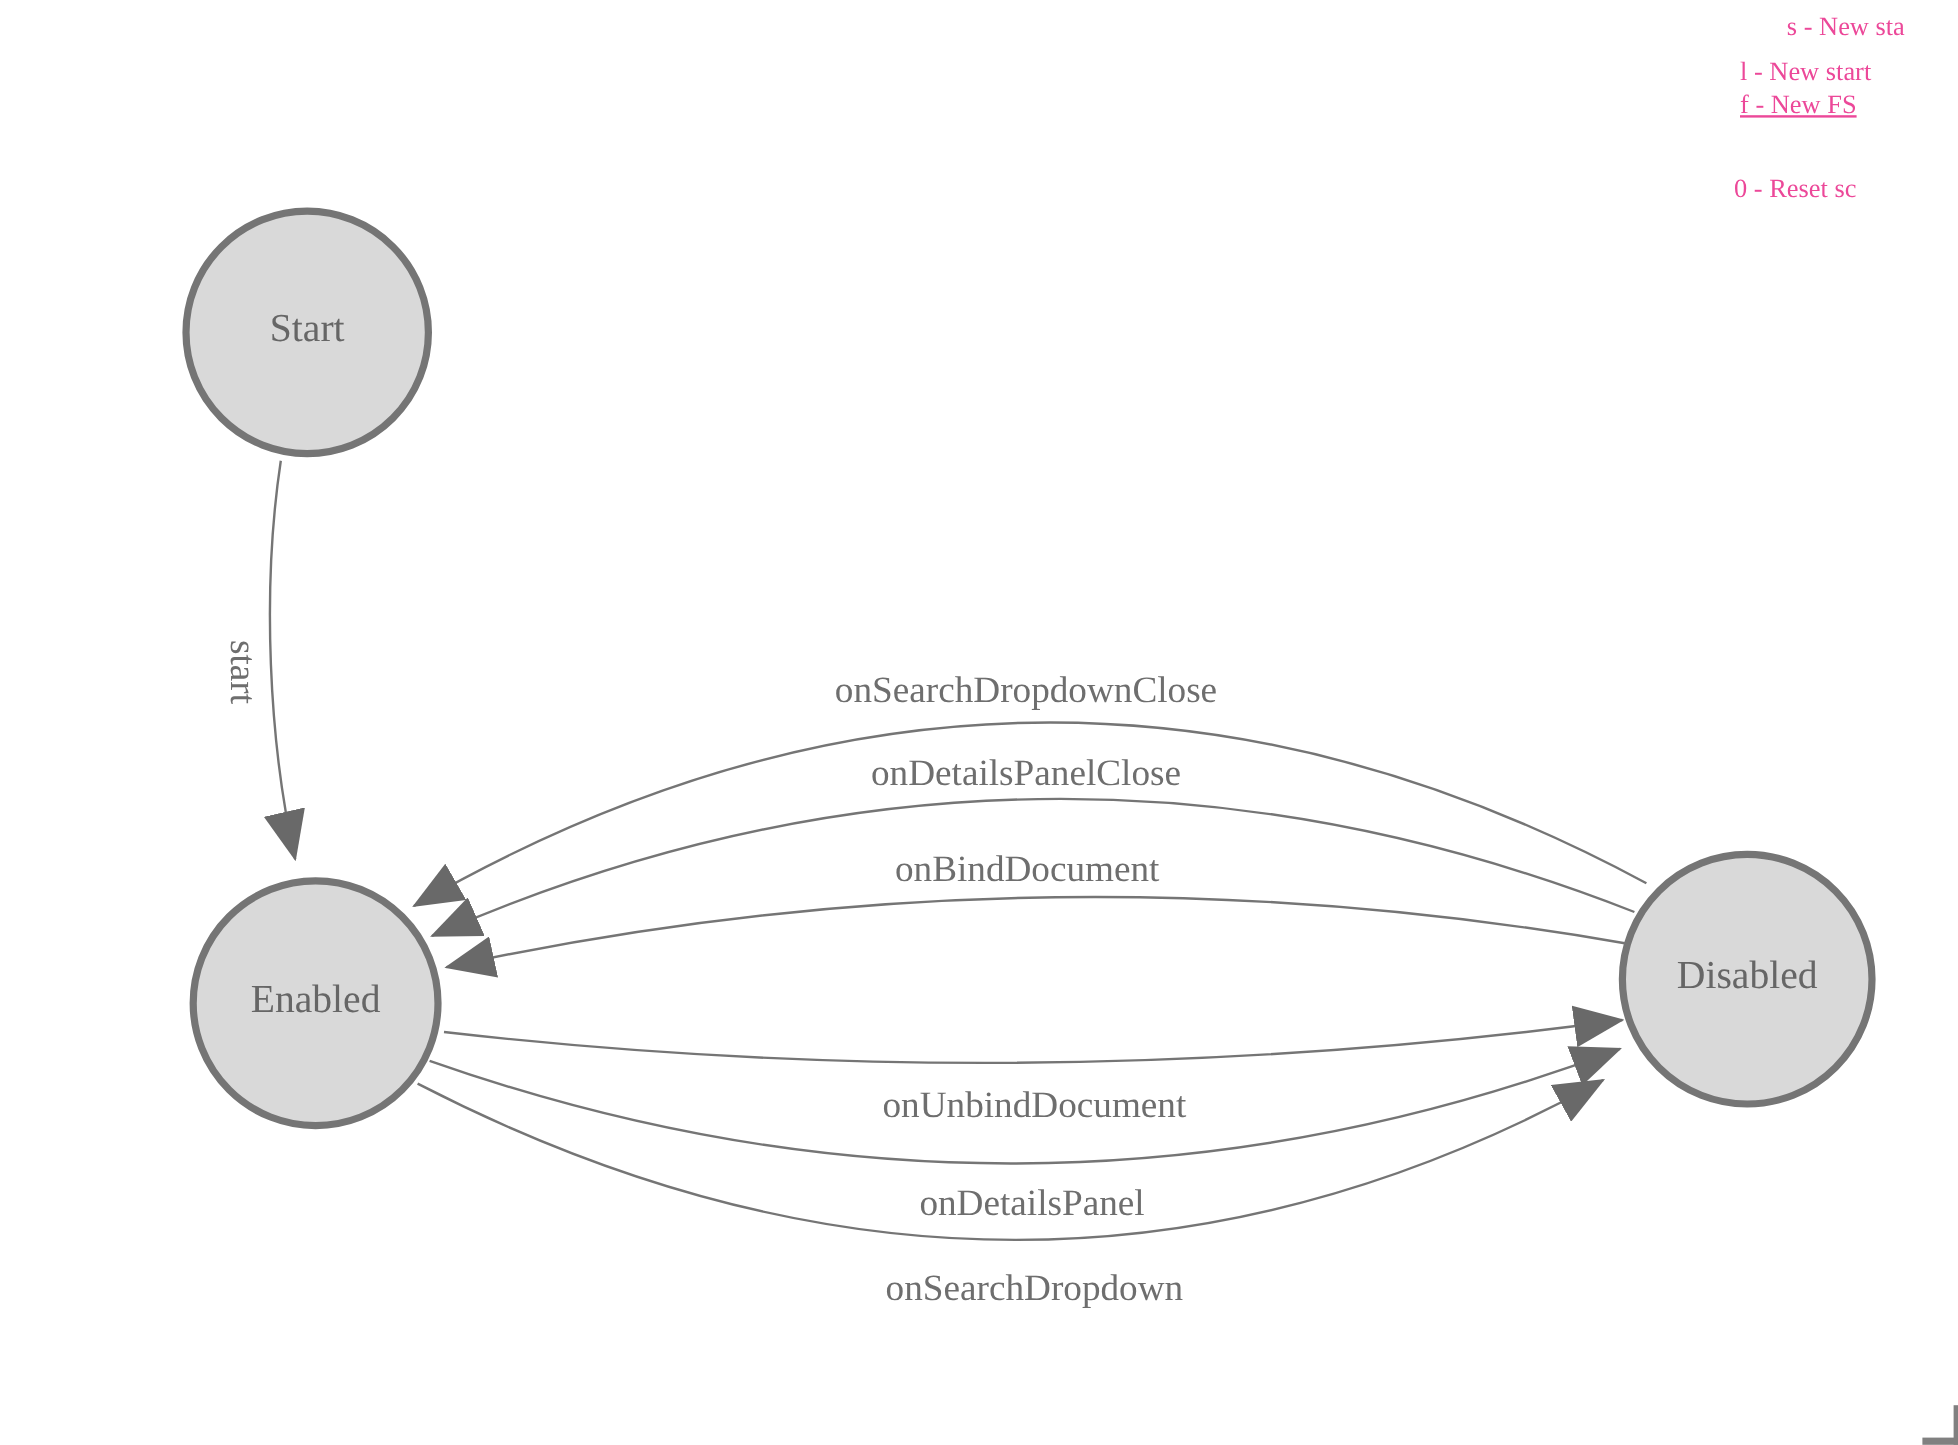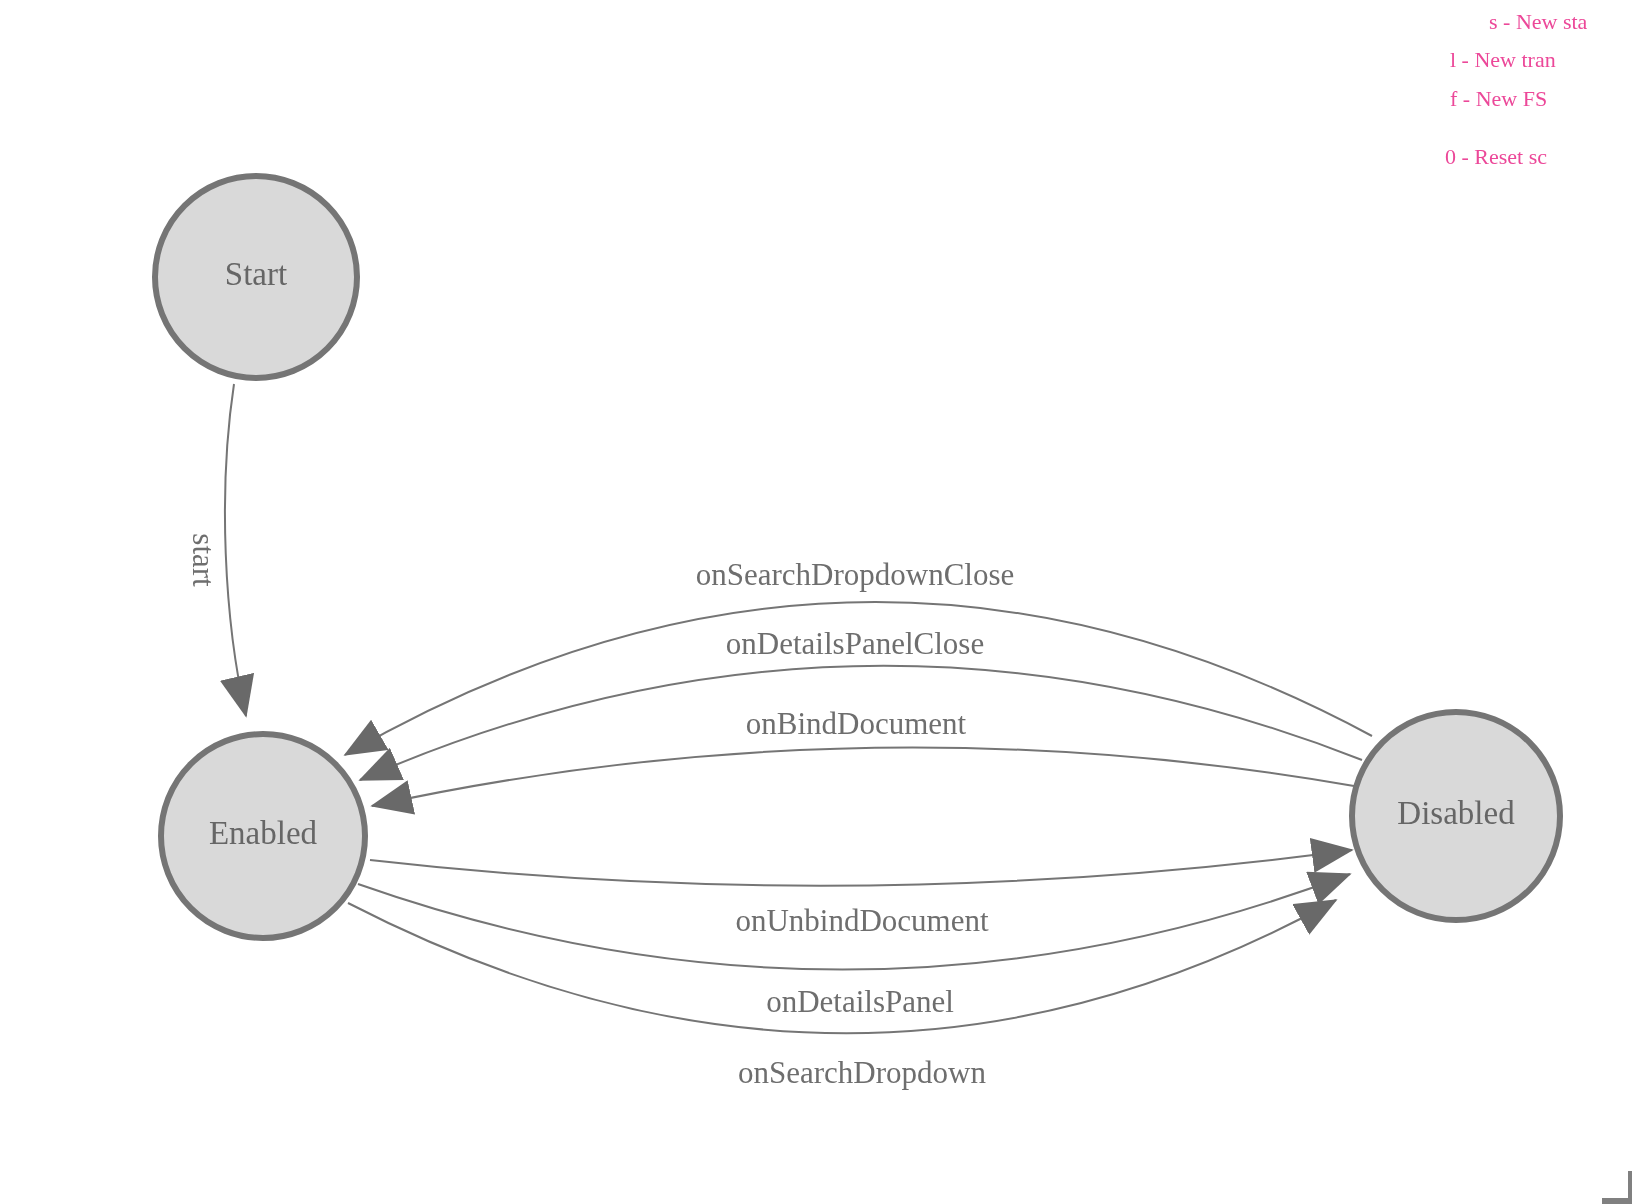--- a/index.html
+++ b/index.html
@@ -22,21 +22,21 @@
   .legend { position: absolute; left: 0; top: 0; width: 1632px; }
   .legend-line {
     position: absolute;
     font-size: 22px;
     color: #ec4899;
     white-space: nowrap;
     line-height: 38px;
   }
   .legend-line:nth-child(1) { left: 1489px; top: 3px;  }
   .legend-line:nth-child(2) { left: 1450px; top: 41px; }
-  .legend-line:nth-child(3) { left: 1450px; top: 80px; }
+  .legend-line:nth-child(3) { left: 1450px; top: 68px; text-decoration: underline; }
   .legend-line:nth-child(4) { left: 1445px; top: 118px; margin-top: 20px;}
   .corner-v {
     position: absolute; left: 1628px; top: 1171px;
     width: 4px; height: 33px; background: #808080;
   }
   .corner-h {
     position: absolute; left: 1602px; top: 1198px;
     width: 30px; height: 6px; background: #808080;
   }
 </style>
@@ -72,19 +72,19 @@
       <text x="855" y="647" class="edge-label" text-anchor="middle" dominant-baseline="middle">onDetailsPanelClose</text>
       <text x="856" y="727" class="edge-label" text-anchor="middle" dominant-baseline="middle">onBindDocument</text>
       <text x="862" y="924" class="edge-label" text-anchor="middle" dominant-baseline="middle">onUnbindDocument</text>
       <text x="860" y="1005" class="edge-label" text-anchor="middle" dominant-baseline="middle">onDetailsPanel</text>
       <text x="862" y="1076" class="edge-label" text-anchor="middle" dominant-baseline="middle">onSearchDropdown</text>
     </g>
 </svg>
 
 <div class="legend">
   <div class="legend-line">s - New sta</div>
-  <div class="legend-line">l - New tran</div>
+  <div class="legend-line">l - New start</div>
   <div class="legend-line">f - New FS</div>
   <div class="legend-line">0 - Reset sc</div>
 </div>
 
 <div class="corner-v"></div>
 <div class="corner-h"></div>
 
 </body></html>

